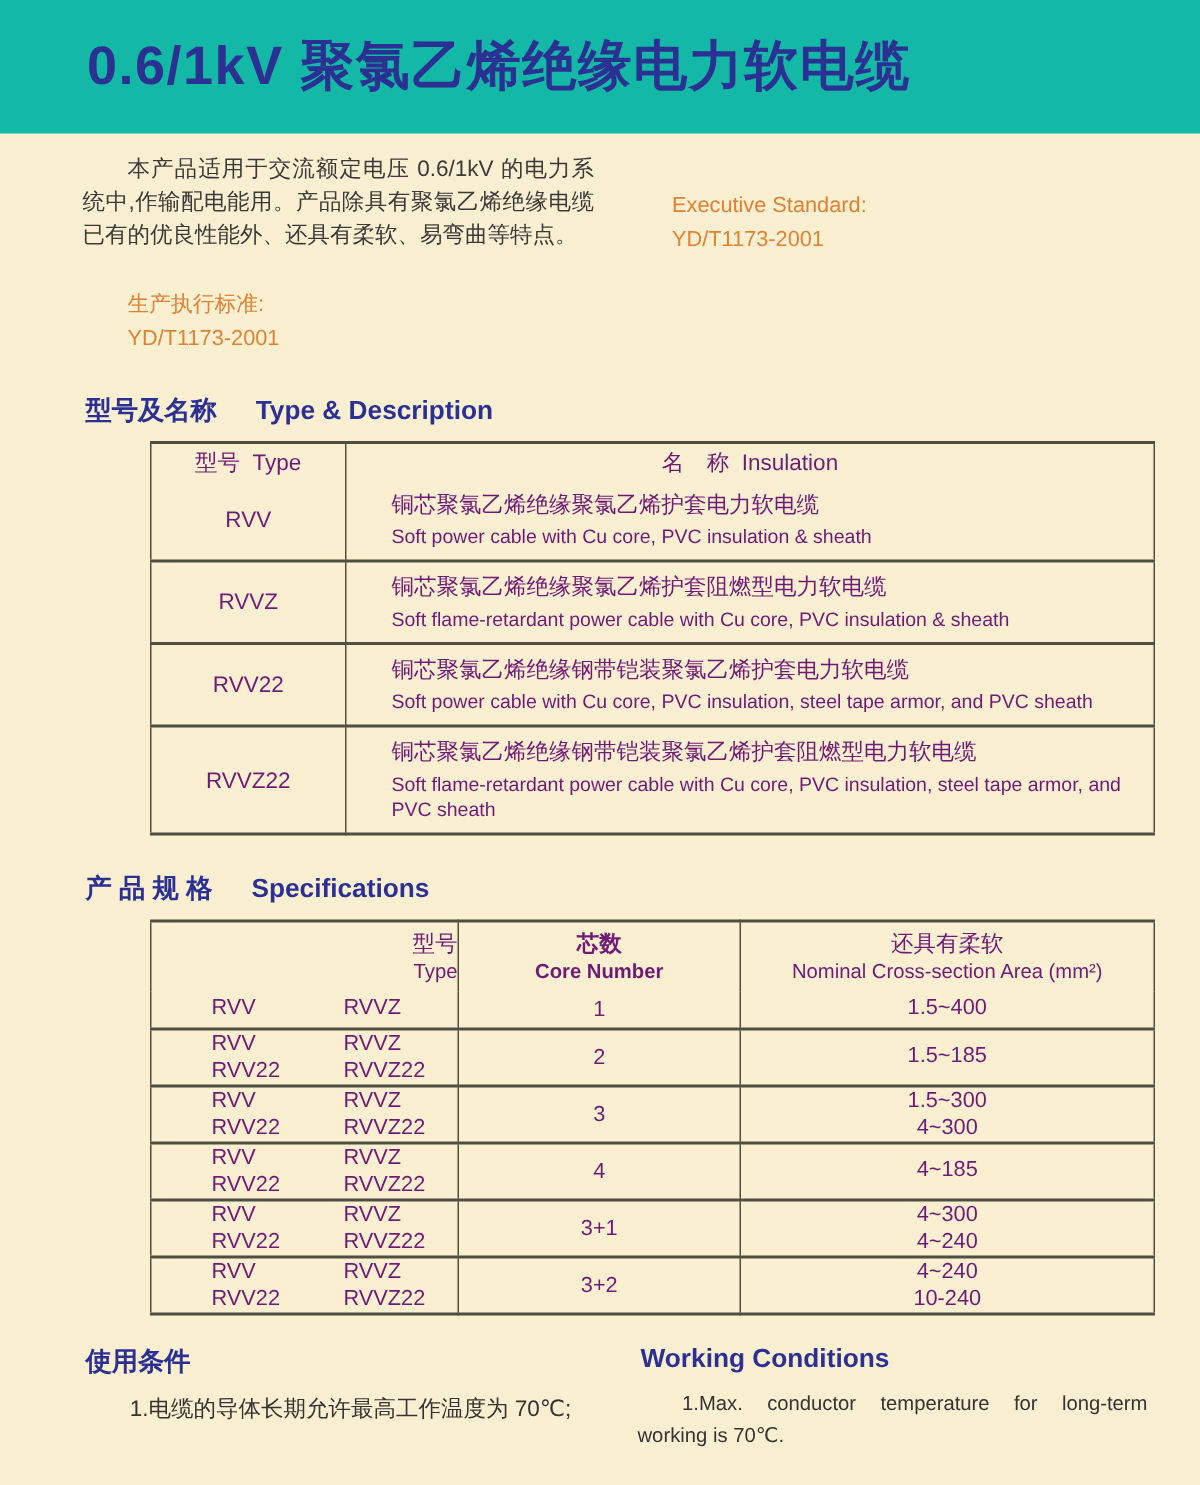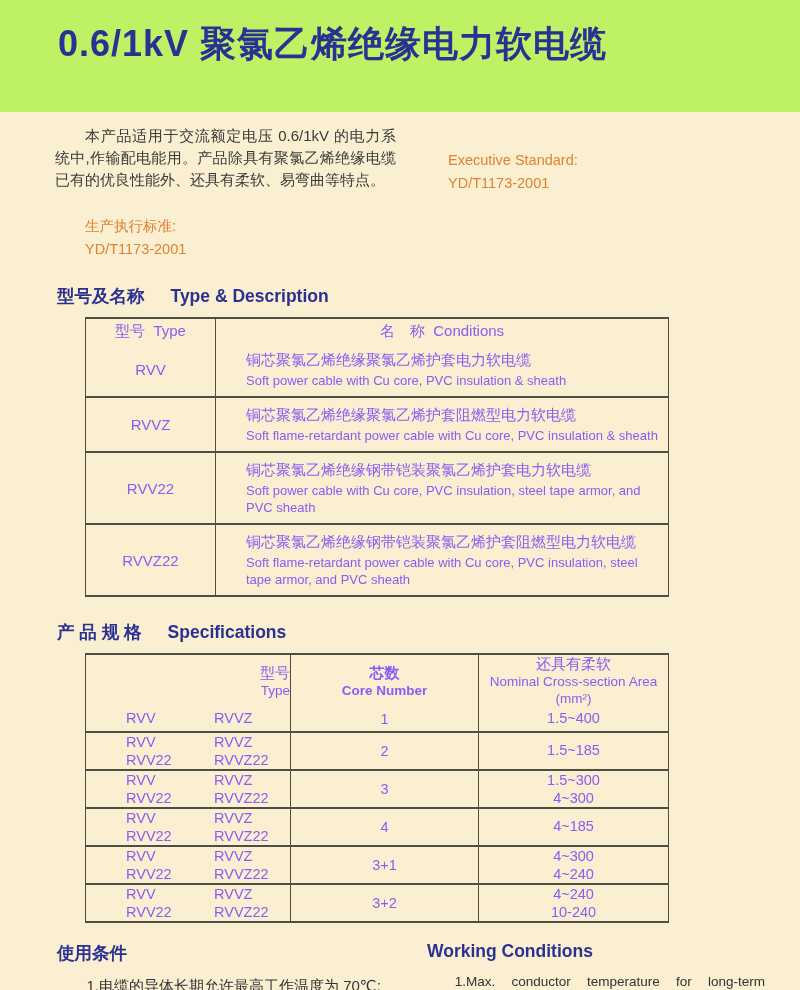--- a/index.html
+++ b/index.html
@@ -4,21 +4,21 @@
 <style>
   * { box-sizing: border-box; margin: 0; padding: 0; }
   html, body { background: #e9e9e9; }
   body { font-family: "Liberation Sans", "DejaVu Sans", sans-serif; }
   .page {
     width: 800px; height: 990px; margin: 0 auto; overflow: hidden;
     background: #FAEFD1;
   }
   
   .masthead {
-    background: #bef264; height: 112px; padding: 25px 0 0 58px;
+    background: #14b8a6; height: 89px; padding: 25px 0 0 58px;
   }
   .title-zh {
     color: #2B3192; font-size: 36px; font-weight: bold; line-height: 38px;
     letter-spacing: 1px; white-space: pre;
   }
   .title-en {
     color: #2B3192; font-size: 28px; font-weight: bold; font-style: italic;
     line-height: 30px; margin-top: 9px; white-space: pre; letter-spacing: .5px;
   }
   
@@ -38,24 +38,24 @@
   .standard-en { margin-left 22px; }
   
   .sec-heading {
     color: #2B3192; font-size: 17.5px; font-weight: bold;
     margin: 23px 0 9px 2px; white-space: pre;
   }
   .sec-heading .latin { margin-left: 26px; }
   
   table.tbl {
     border-collapse: collapse; table-layout: fixed;
-    width: 584px; margin-left: 30px;
+    width: 670px; margin-left: 45px;
     border-top: 2px solid #4E4E42; border-bottom: 2px solid #4E4E42;
     border-left: 1px solid #4E4E42; border-right: 1px solid #4E4E42;
-    color: #8b5cf6;
+    color: #701a75;
   }
   .tbl tr { border-bottom: 2px solid #4E4E42; }
   .tbl tr:last-child { border-bottom: none; }
   .tbl th, .tbl td { border-right: 1px solid #4E4E42; font-weight: normal; vertical-align: middle; }
   .tbl th:last-child, .tbl td:last-child { border-right: none; }
   
   .tbl1 .col-a { width: 130px; }
   .tbl1 th { height: 25px; font-size: 15px; text-align: center; white-space: pre; }
   .tbl1 td.type-cell { text-align: center; font-size: 15px; height: 51px; }
   .tbl1 td.desc-cell { padding: 7px 4px 7px 30px; }
@@ -115,21 +115,21 @@
         </div>
       </div>
     </section>
 
     <h3 class="sec-heading"><span>型号及名称</span><span class="latin">Type &amp; Description</span></h3>
 
     <table class="tbl tbl1">
       <thead>
         <tr>
           <th class="col-a">型号  Type</th>
-          <th>名　称  Conditions</th>
+          <th>名　称  Insulation</th>
         </tr>
       </thead>
       <tbody>
         <tr>
           <td class="type-cell">RVV</td>
           <td class="desc-cell">
             <div class="desc-zh">铜芯聚氯乙烯绝缘聚氯乙烯护套电力软电缆</div>
             <div class="desc-en">Soft power cable with Cu core, PVC insulation &amp; sheath</div>
           </td>
         </tr>

